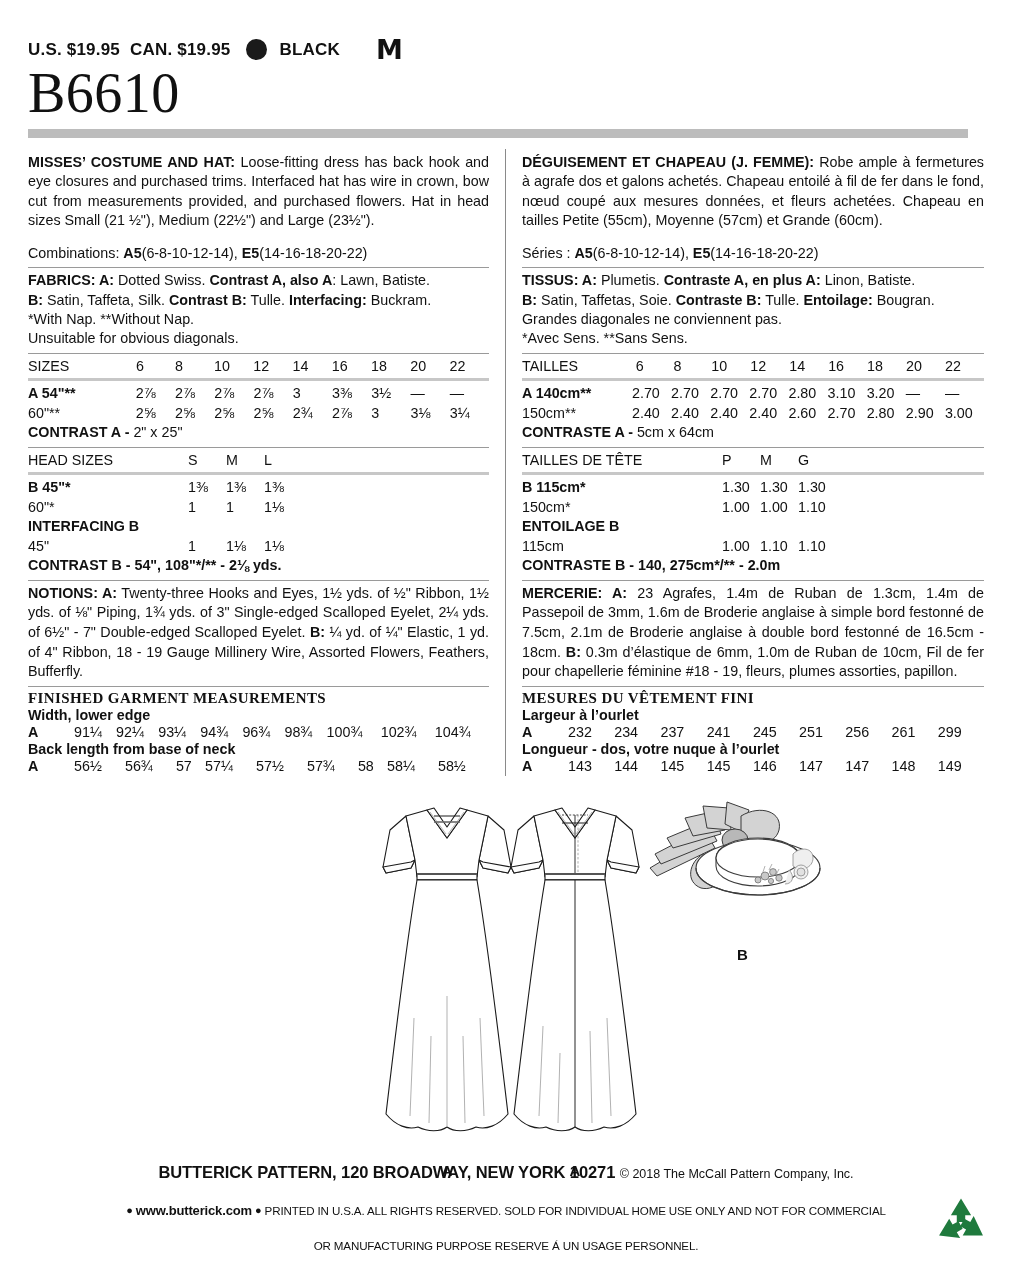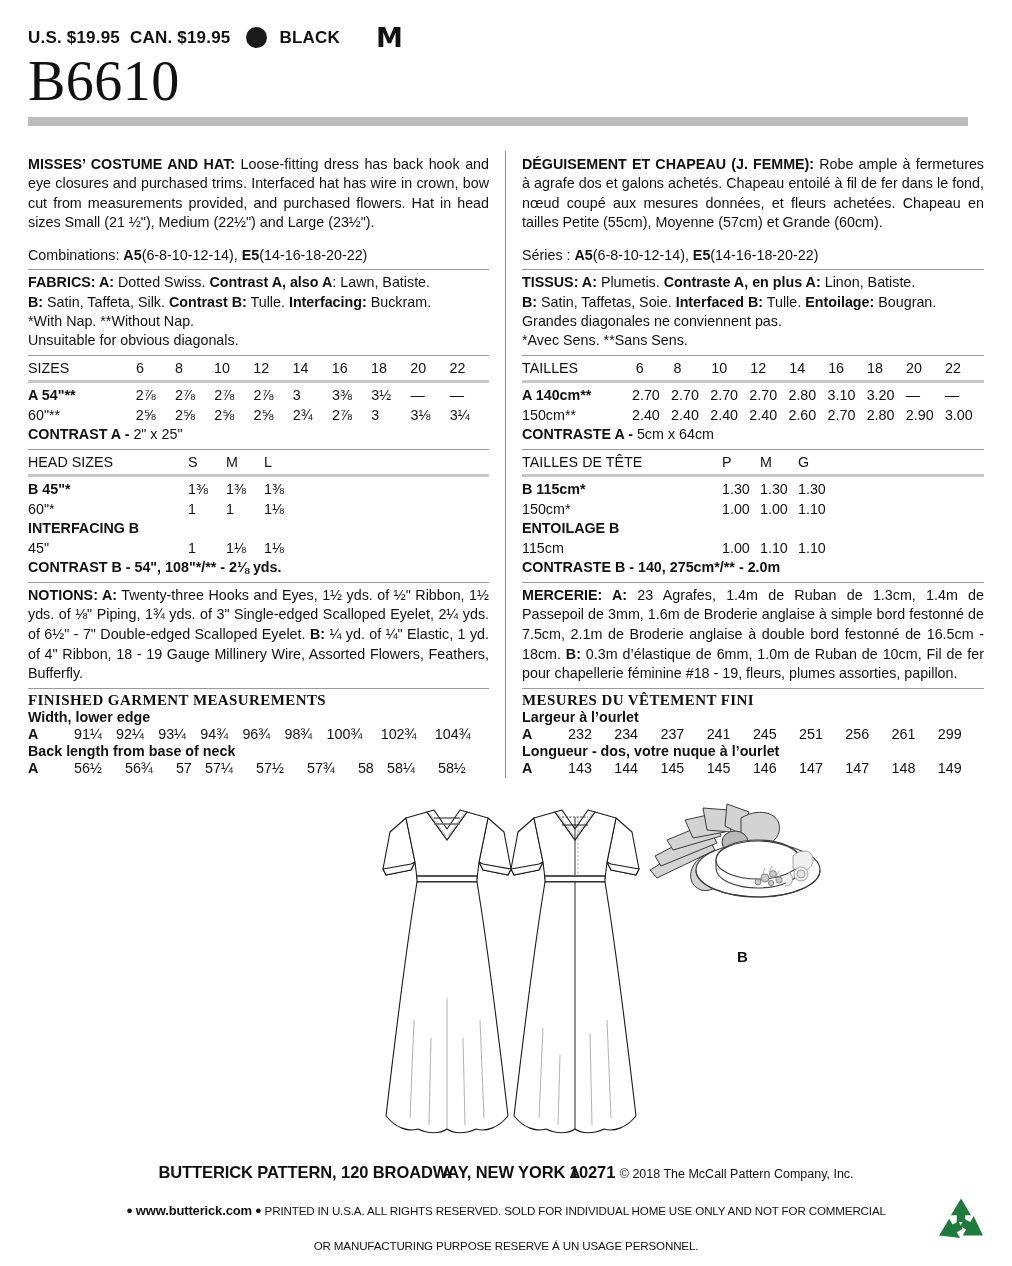--- a/index.html
+++ b/index.html
@@ -10,21 +10,21 @@
   }
   body {
     width: 1012px; height: 1266px;
     font-family: "Liberation Sans", sans-serif;
     color: #111111;
     position: relative;
     overflow: hidden;
   }
 
   
-  .header { padding: 24px 44px 0 28px; }
+  .header { padding: 24px 44px 0 28px; margin-top: 12px; }
   .price-row {
     display: flex;
     align-items: center;
     gap: 10px;
     font-weight: bold;
     font-size: 17px;
     letter-spacing: .2px;
   }
   .color-dot {
     width: 21px; height: 21px;
@@ -53,21 +53,21 @@
   .header-rule {
     height: 9px;
     background: #bcbcbc;
     margin: 8px 0 0 0;
   }
 
   
   .columns {
     display: flex;
     padding: 0 28px;
-    margin-top: 25px;
+    margin-top: 11px;
   }
   .col {
     width: 50%;
     padding-top: 4px;
   }
   .col-left { padding-right: 16px; border-right: 1px solid #8a8a8a; }
   .col-right { padding-left: 16px; }
 
   p.para {
     margin: 0 0 0 0;
@@ -340,21 +340,21 @@
     <p class="para"><span class="b">DÉGUISEMENT ET CHAPEAU (J. FEMME):</span><span> Robe ample à fermetures à agrafe dos et galons achetés. Chapeau entoilé à fil de fer dans le fond, nœud coupé aux mesures données, et fleurs achetées. Chapeau en tailles Petite (55cm), Moyenne (57cm) et Grande (60cm).</span></p>
 
     <div class="gap-sm"></div>
 
     <div class="line"><span>Séries : </span><span class="b">A5</span><span>(6-8-10-12-14), </span><span class="b">E5</span><span>(14-16-18-20-22)</span></div>
 
     <hr class="hr-thin">
 
     <div class="line"><span class="b">TISSUS:</span><span class="b"> A:</span><span> Plumetis. </span><span class="b">Contraste A, en plus  A:</span><span> Linon, Batiste.</span></div>
 
-    <div class="line"><span class="b">B:</span><span> Satin, Taffetas, Soie. </span><span class="b">Interfaced B:</span><span> Tulle. </span><span class="b">Entoilage:</span><span> Bougran.</span></div>
+    <div class="line"><span class="b">B:</span><span> Satin, Taffetas, Soie. </span><span class="b">Contraste B:</span><span> Tulle. </span><span class="b">Entoilage:</span><span> Bougran.</span></div>
 
     <div class="line">Grandes diagonales ne conviennent pas.</div>
     <div class="line">*Avec Sens. **Sans Sens.</div>
 
     <hr class="hr-thin">
 
     <table class="yard fr">
       <tbody>
           <tr>
         <td class="lbl">TAILLES</td>

